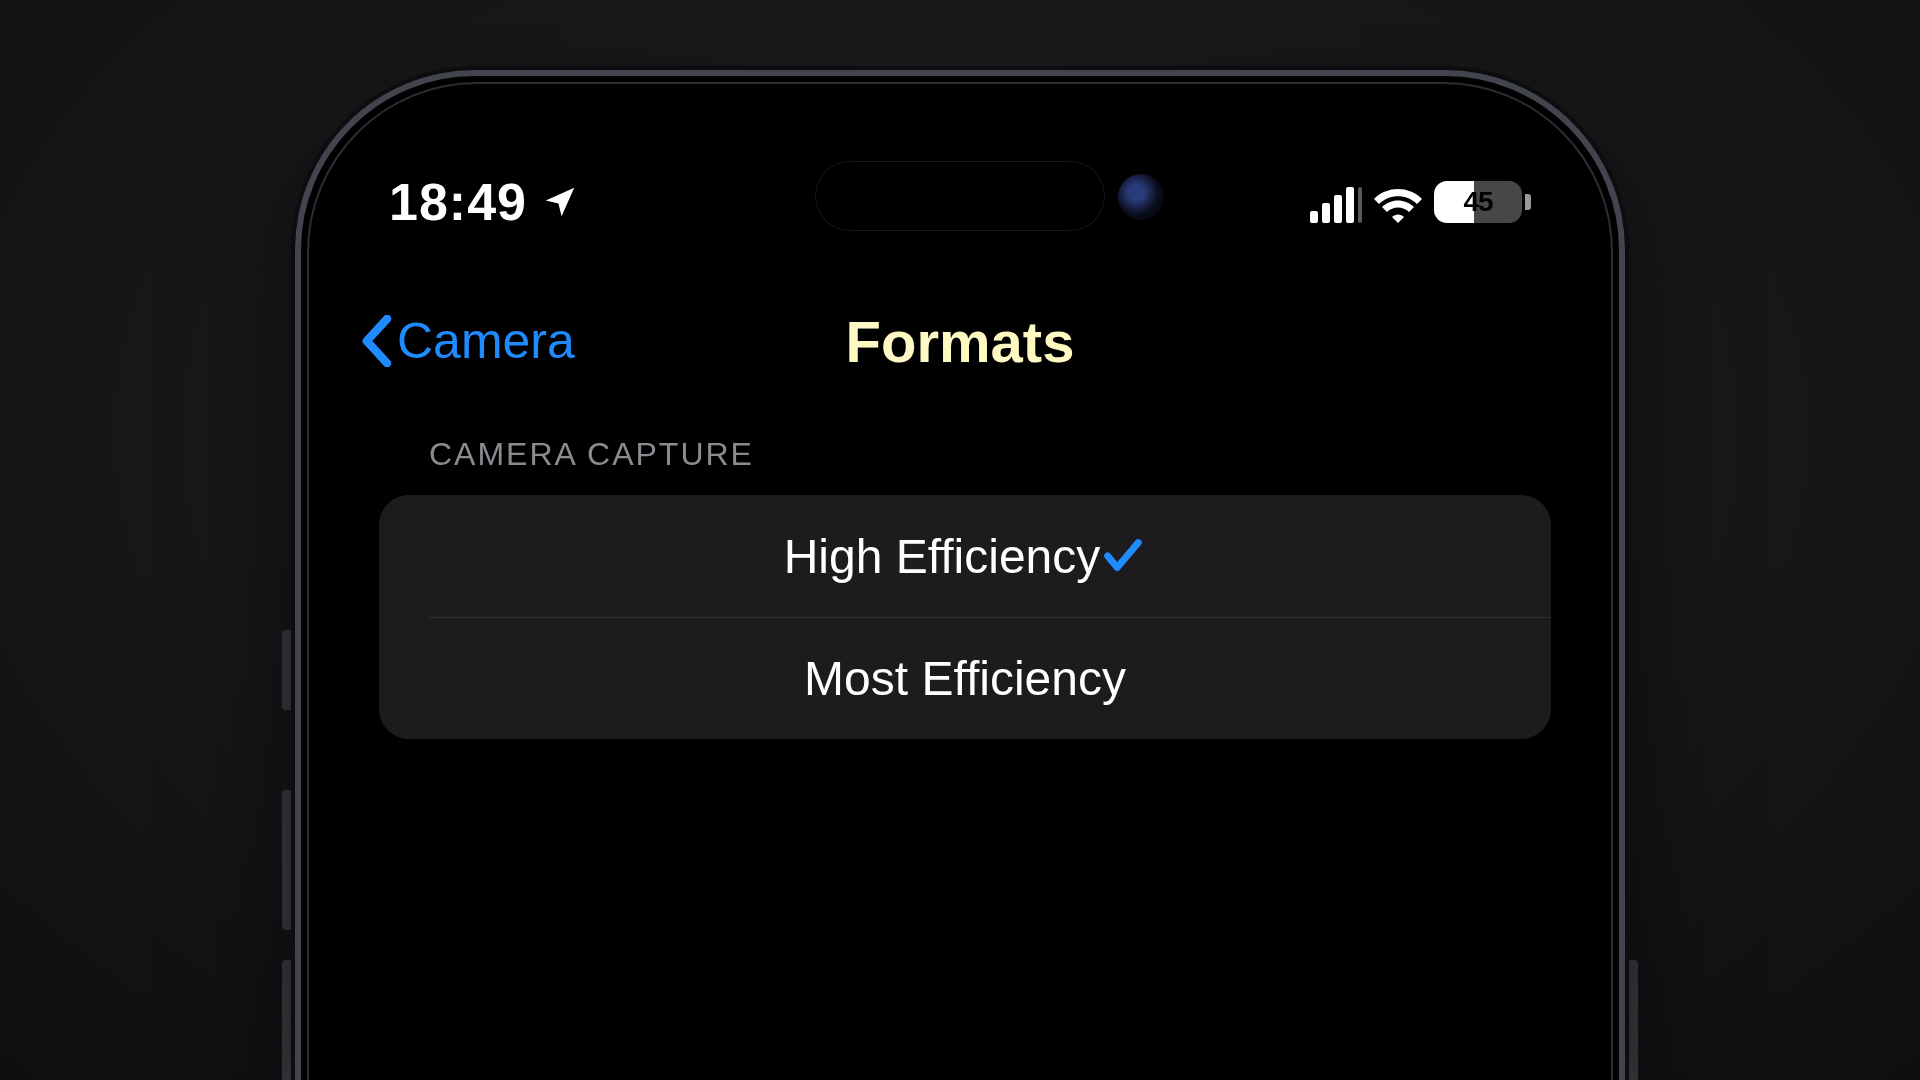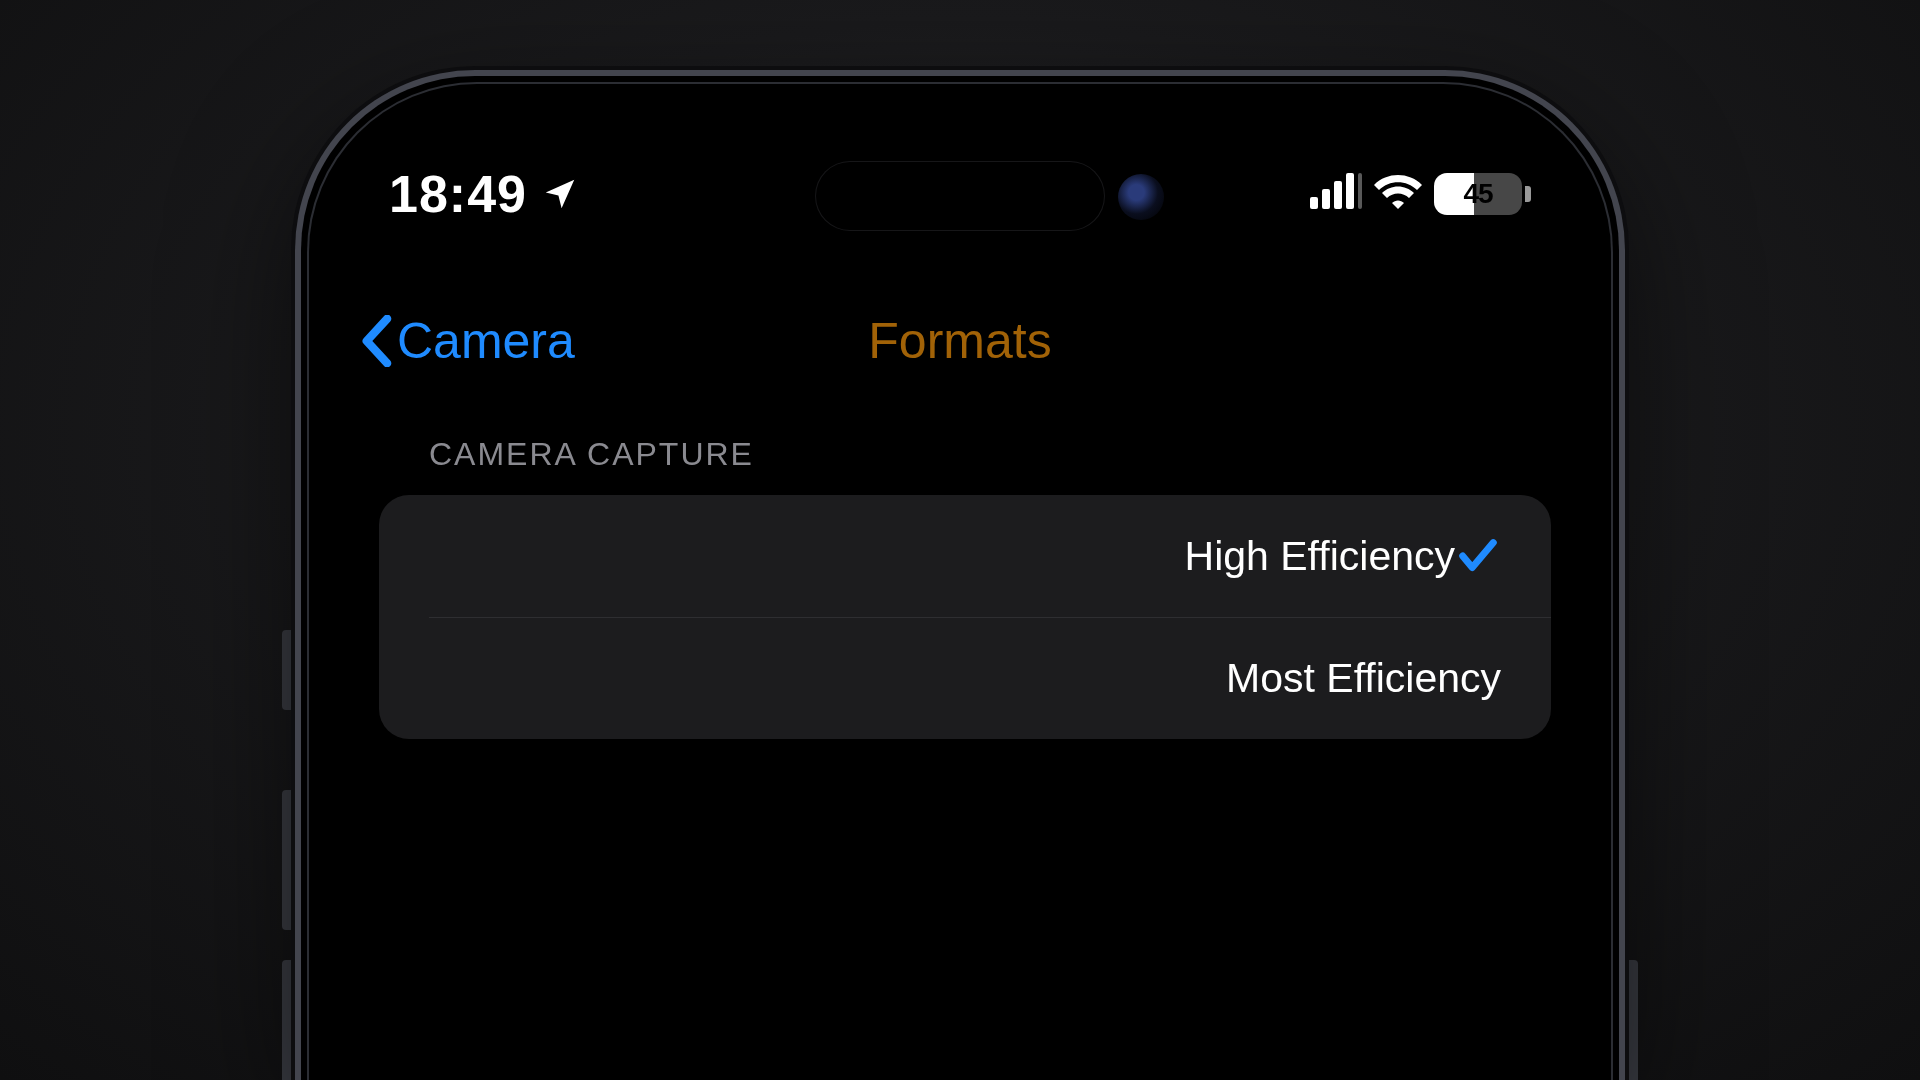--- a/index.html
+++ b/index.html
@@ -39,58 +39,58 @@
     box-shadow: inset 0 0 0 1px #161618;
   }
   .cam{
     position:absolute; top:98px; left:50%; transform:translateX(158px);
     width:46px;height:46px;border-radius:50%;
     background:radial-gradient(circle at 40% 40%, #2a3b7a 0 20%, #0a0e1e 55%, #000 100%);
     box-shadow:0 0 0 2px #000;
   }
 
   
-  .status{ position:absolute; top:75px; left:0; right:0; height:86px;
+  .status{ position:absolute; top:83px; left:0; right:0; height:86px;
            padding:0 88px; display:flex; align-items:center; justify-content:space-between;
            color:#fff; }
   .status-left{ display:flex; align-items:center; gap:14px; font-size:52px; font-weight:600; letter-spacing:1px;}
-  .status-right{ display:flex; align-items:flex-start; gap:12px; }
+  .status-right{ display:flex; align-items:flex-end; gap:12px; }
 
   .loc-icon svg, .wifi-icon svg, .cell-icon svg { display:block; }
 
   .battery{ display:flex; align-items:center; }
   .battery-body{
     width:88px;height:42px;border-radius:13px; position:relative;
     background:linear-gradient(to right,#fff 0 45%, rgba(255,255,255,.28) 45% 100%);
     display:flex;align-items:center;justify-content:center;
   }
   .battery-body span{ color:#000; font-weight:700; font-size:28px; letter-spacing:-1px; }
   .battery-tip{ width:6px;height:16px;background:rgba(255,255,255,.6);border-radius:0 3px 3px 0; margin-left:3px;}
 
   
   .nav{ position:absolute; top:220px; left:0; right:0; height:90px;
         display:flex; align-items:center; justify-content:center; }
-  .nav-title{ color:#a16207; font-size:50px; font-weight:400; }
+  .nav-title{ color:#fef9c3; font-size:58px; font-weight:700; }
   .nav-back{ position:absolute; left:58px; display:flex; align-items:center; gap:4px;
              color:#1f8bff; font-size:50px; font-weight:400; cursor:pointer;}
   .nav-back svg{ display:block; }
 
   
   .content{ position:absolute; top:360px; left:78px; right:68px; }
 
   .section-header{
     color:#8a8a90; font-size:32px; letter-spacing:2px; font-weight:500;
     padding:0 50px 22px 50px;
   }
   .group{
     background:#1c1c1e; border-radius:30px; overflow:hidden;
   }
   .row{
-    display:flex; align-items:center; justify-content:flex-end;
-    padding:0 50px; height:122px; color:#fff; font-size:41px;
+    display:flex; align-items:center; justify-content:center;
+    padding:0 50px; height:122px; color:#fff; font-size:48px;
     cursor:pointer;
   }
   .row + .row{ border-top:1px solid #2e2e31; margin-left:50px; padding-left:0;}
   .row + .row > *:last-child{ margin-right:0; }
   .check{ color:#1f8bff; }
   .check svg{ display:block; }
 
   .footer{
     color:#8a8a90; font-size:36px; line-height:1.35; padding:24px 50px 0;
     letter-spacing:.2px;

